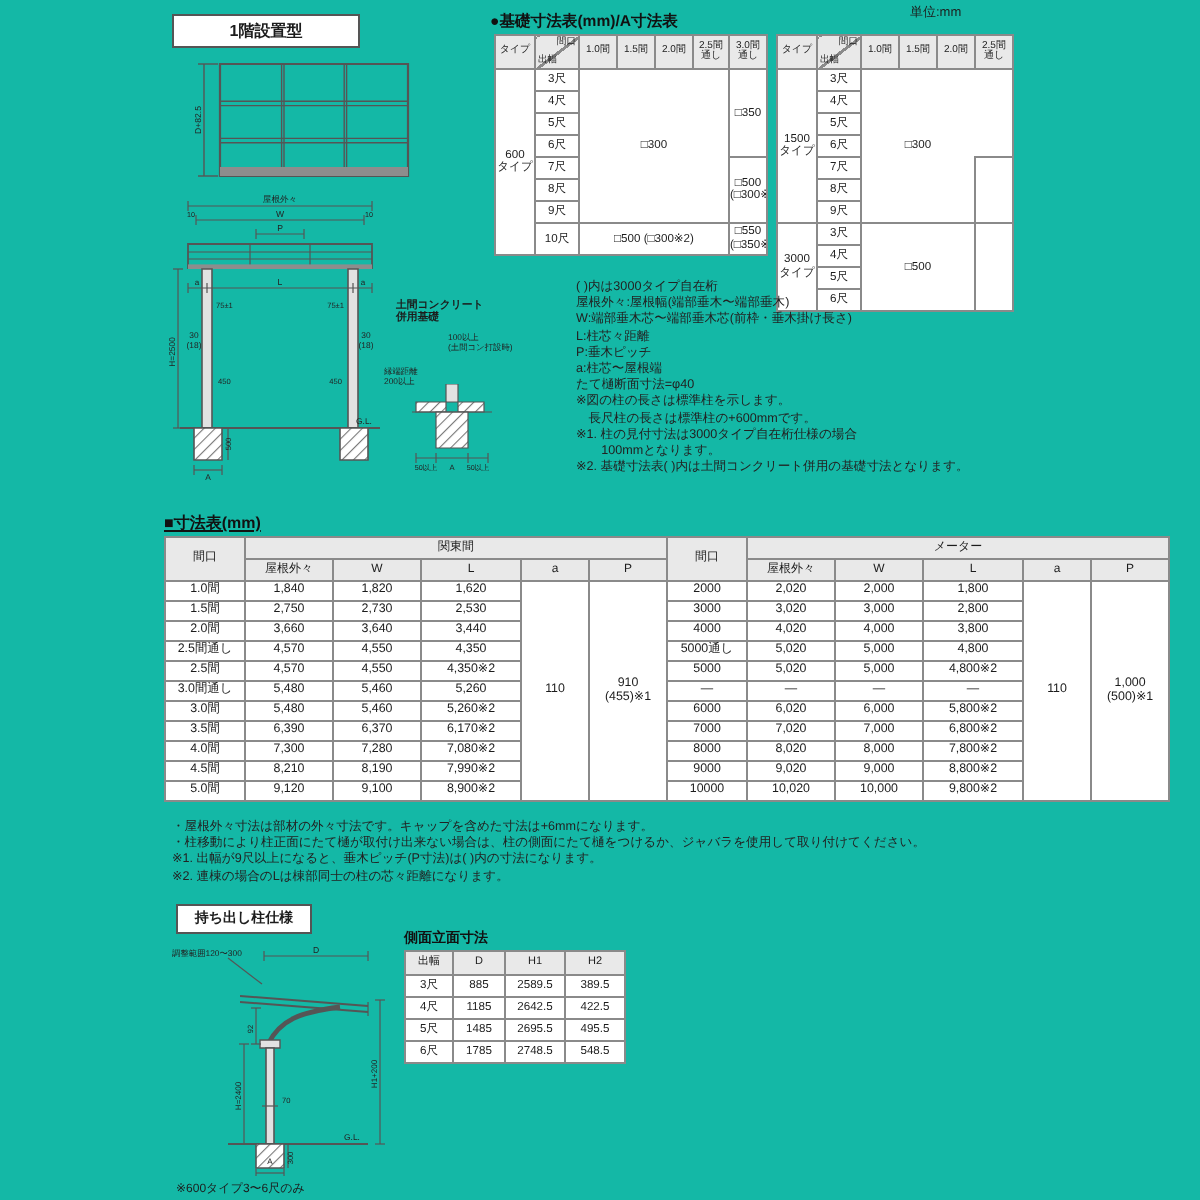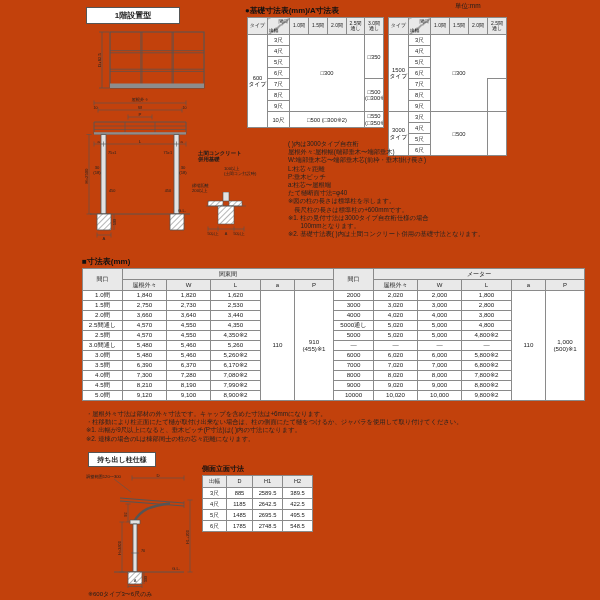--- a/index.html
+++ b/index.html
@@ -1,16 +1,16 @@
 <!DOCTYPE html>
 <html><head>
 <meta charset="utf-8">
 <style>
   html,body{margin:0;padding:0;background:#fff;}
-  #canvas{position:relative;width:600px;height:600px;background:#c2410c;overflow:hidden;
+  #canvas{position:relative;width:600px;height:600px;background:#14b8a6;overflow:hidden;
           font-family:"Liberation Sans","DejaVu Sans",sans-serif;color:#1c1c1c;}
   .abs{position:absolute;}
   .pre{white-space:pre-line;}
   .boxlabel{border:1.5px solid #555;text-align:center;font-weight:bold;background:#fff;}
   table{border-collapse:collapse;table-layout:fixed;background:#fff;}
   td{border:1px solid #8a8a8a;text-align:center;vertical-align:middle;padding:0;
      white-space:pre-line;line-height:1.08;overflow:hidden;}
   .hdr{background:#e9e9e9;}
   
   .ftab td{font-size:5.8px;height:10px;}
@@ -297,21 +297,21 @@
     <div class="note">P:垂木ピッチ</div>
     <div class="note">a:柱芯〜屋根端</div>
     <div class="note">たて樋断面寸法=φ40</div>
     <div class="note">※図の柱の長さは標準柱を示します。</div>
     <div class="note">　長尺柱の長さは標準柱の+600mmです。</div>
     <div class="note">※1. 柱の見付寸法は3000タイプ自在桁仕様の場合</div>
     <div class="note">　　100mmとなります。</div>
     <div class="note">※2. 基礎寸法表( )内は土間コンクリート併用の基礎寸法となります。</div>
   </div>
 
-  <div class="abs title" style="left:82px;top:256px;font-size:8px;">■寸法表(mm)</div>
+  <div class="abs title" style="left:82px;top:256px;font-size:8px;text-decoration:underline;">■寸法表(mm)</div>
   <table class="abs dtab" style="left:82px;top:268px;width:502px;">
     <colgroup>
       <col style="width:40px">
         <col style="width:44px">
         <col style="width:44px">
         <col style="width:50px">
         <col style="width:34px">
         <col style="width:39px">
       <col style="width:40px">
         <col style="width:44px">

